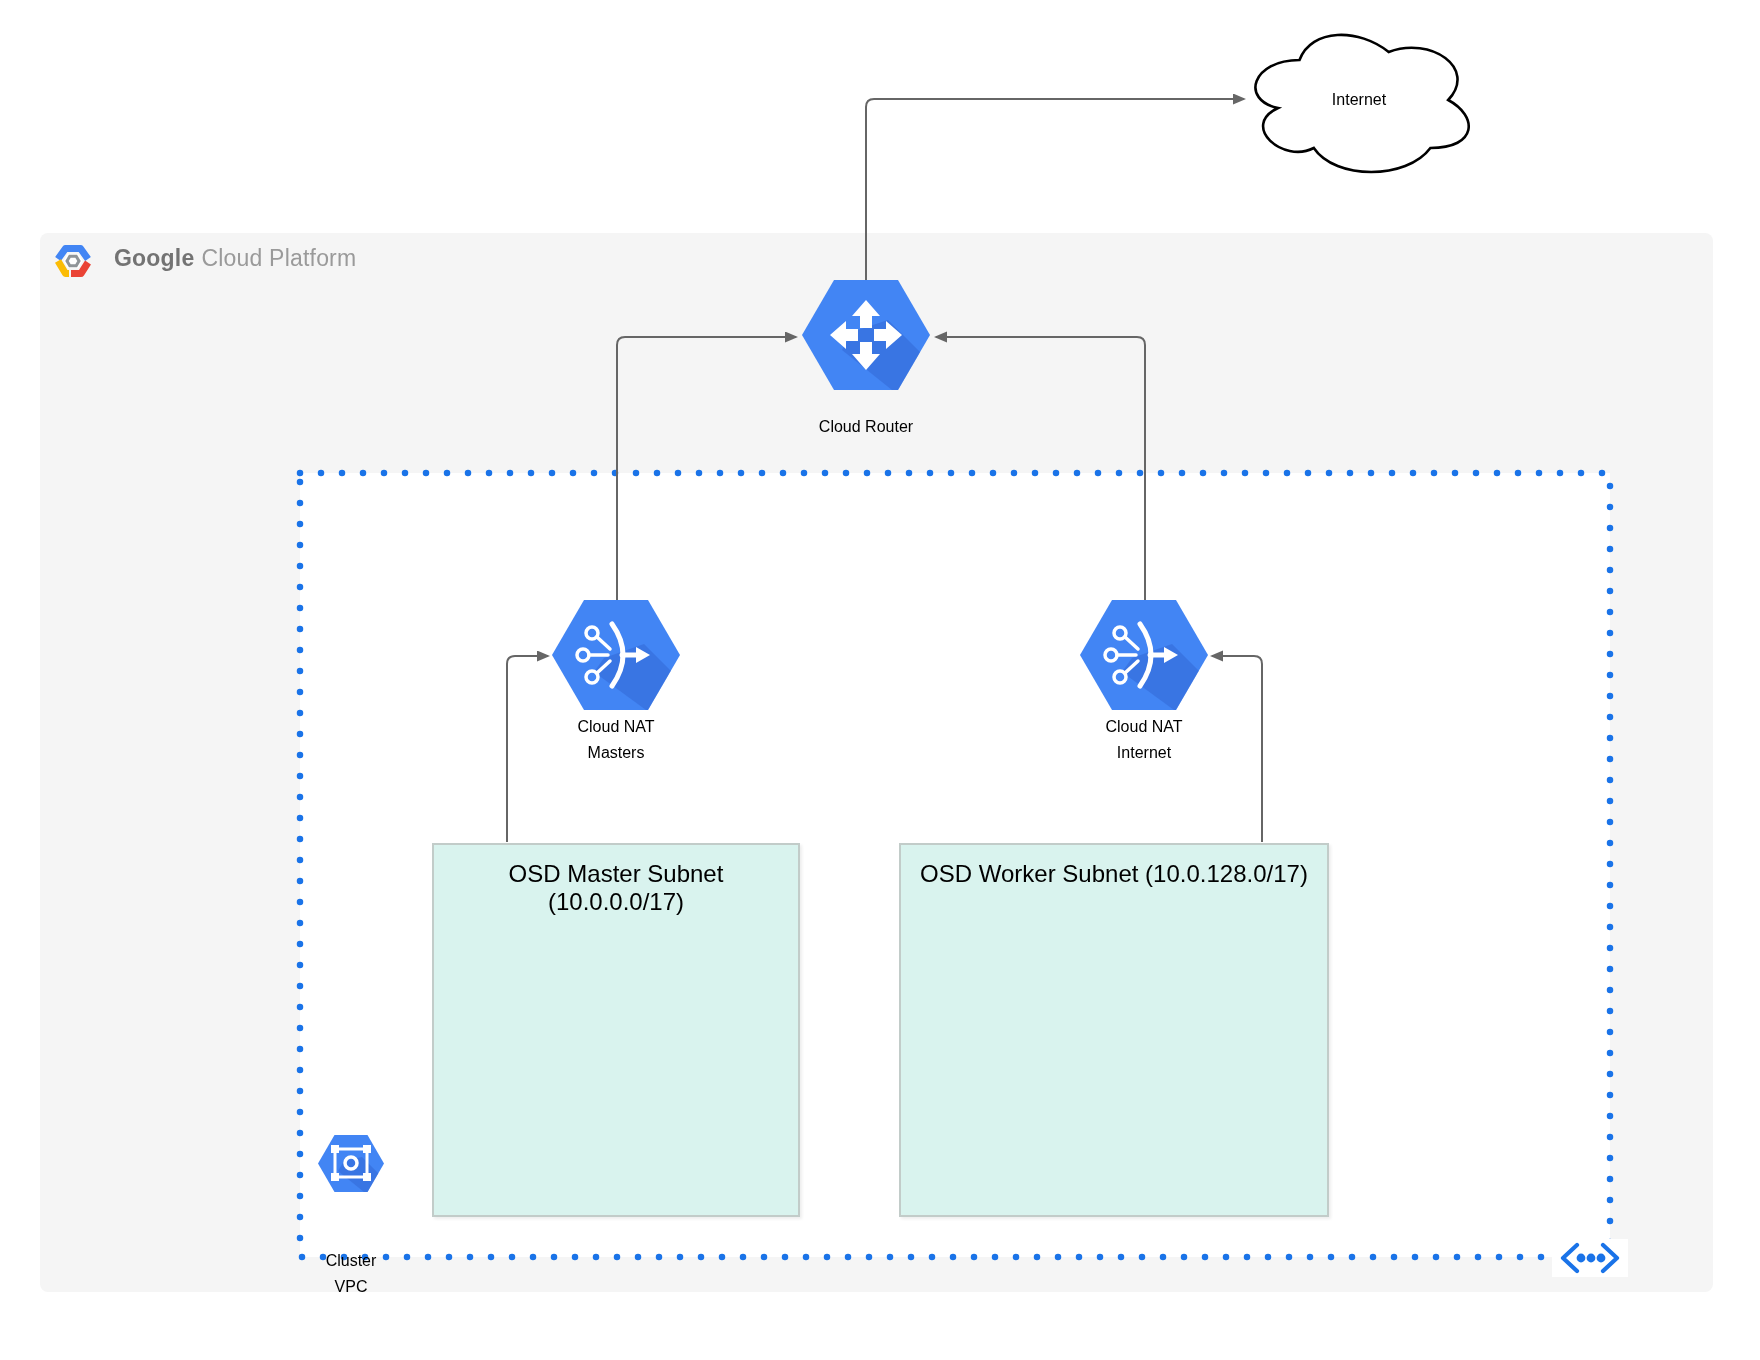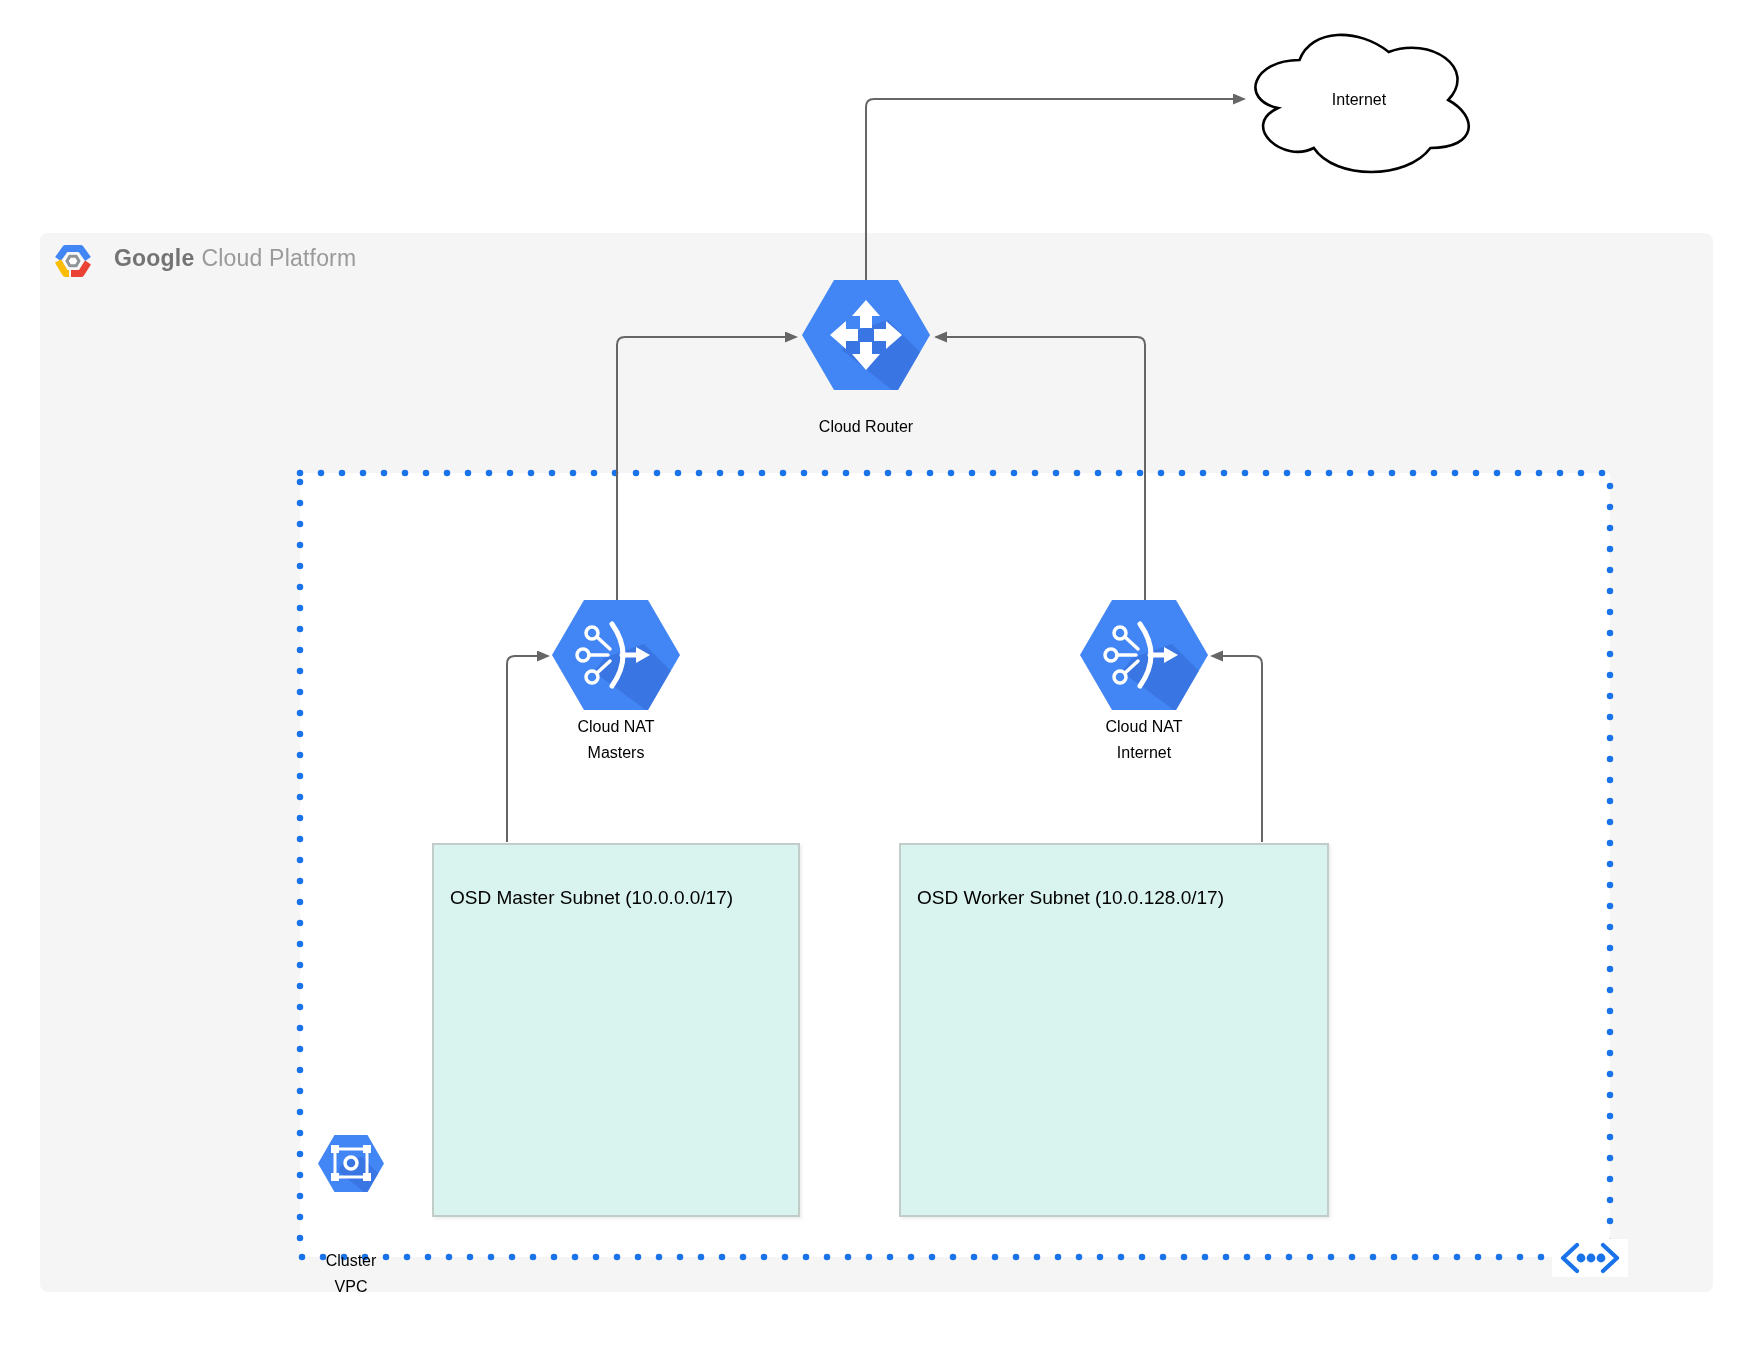--- a/index.html
+++ b/index.html
@@ -27,21 +27,21 @@
   .lbl-nat-workers{left:1064px;top:714px;width:160px;}
   .lbl-cluster-vpc{left:291px;top:1248px;width:120px;}
   .subnet{
     position:absolute;top:843px;height:374px;box-sizing:border-box;
     background:#D9F3EE;border:2px solid #C2CCC9;
     box-shadow:2px 2px 3px rgba(0,0,0,0.07);
   }
   .subnet-master{left:432px;width:368px;}
   .subnet-worker{left:899px;width:430px;}
   .subnet-label{
-    display:block;padding:15px 16px 0 16px;font-size:19px;color:#000;text-align:left;margin-top:27px;
+    display:block;padding:15px 16px 0 16px;font-size:24px;color:#000;text-align:center;
   }
   .lbl-line{display:block;}
 </style>
 </head>
 <body>
 
 <div class="canvas">
 
   <div class="panel"></div>
 

